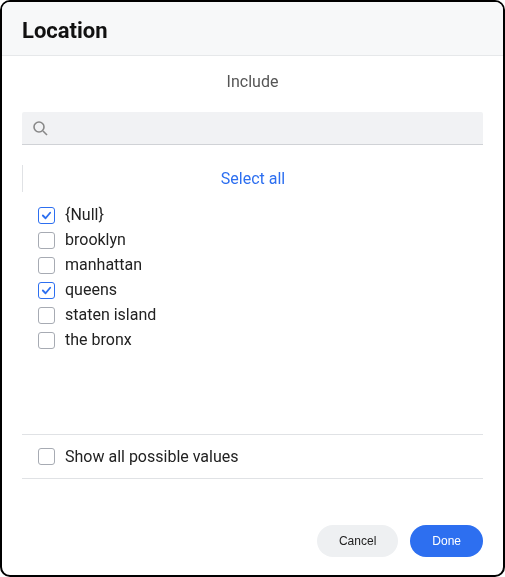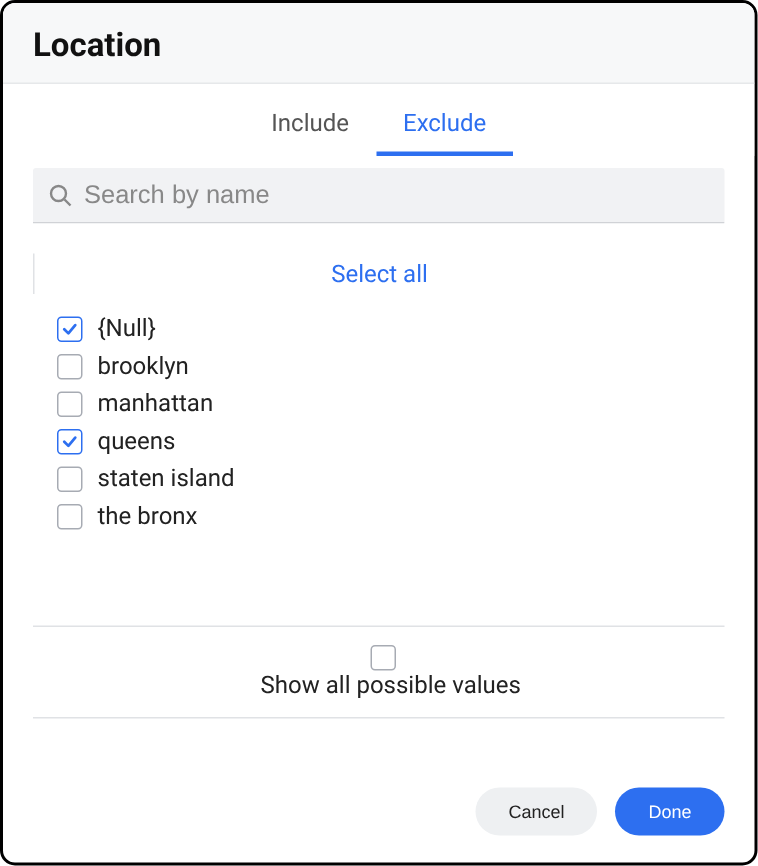--- a/index.html
+++ b/index.html
@@ -126,21 +126,20 @@
     }
     .divider {
       height: 1px;
       background: #e0e2e5;
       margin: 0 20px;
     }
     .show-all-row {
       display: flex;
       align-items: center;
       padding: 12px 20px 12px 36px;
-      flex-direction: column;
     }
     .show-all-label {
       font-size: 16px;
       color: #222;
     }
     .footer {
       display: flex;
       justify-content: flex-end;
       gap: 12px;
       padding: 14px 20px 18px 20px;
@@ -164,30 +163,28 @@
   </style>
 </head>
 <body>
 
 <div class="header">
   <div class="header-title">Location</div>
 </div>
 
 <div class="tabs">
   <div class="tab">Include</div>
-  <div class="tab active">Exclude</div>
 </div>
 
 <div class="search-wrap">
   <div class="search-box">
     <svg class="search-icon" viewBox="0 0 16 16" fill="none" stroke="#888" stroke-width="1.6">
       <circle cx="7" cy="7" r="5"></circle>
       <line x1="11" y1="11" x2="15" y2="15"></line>
     </svg>
-    <input class="search-input" type="text" placeholder="Search by name" style="">
   </div>
 </div>
 
 <div class="actions-row">
   <div class="action-divider"></div>
   <div class="action-half">
     <span class="action-link">Select all</span>
   </div>
 </div>
 

